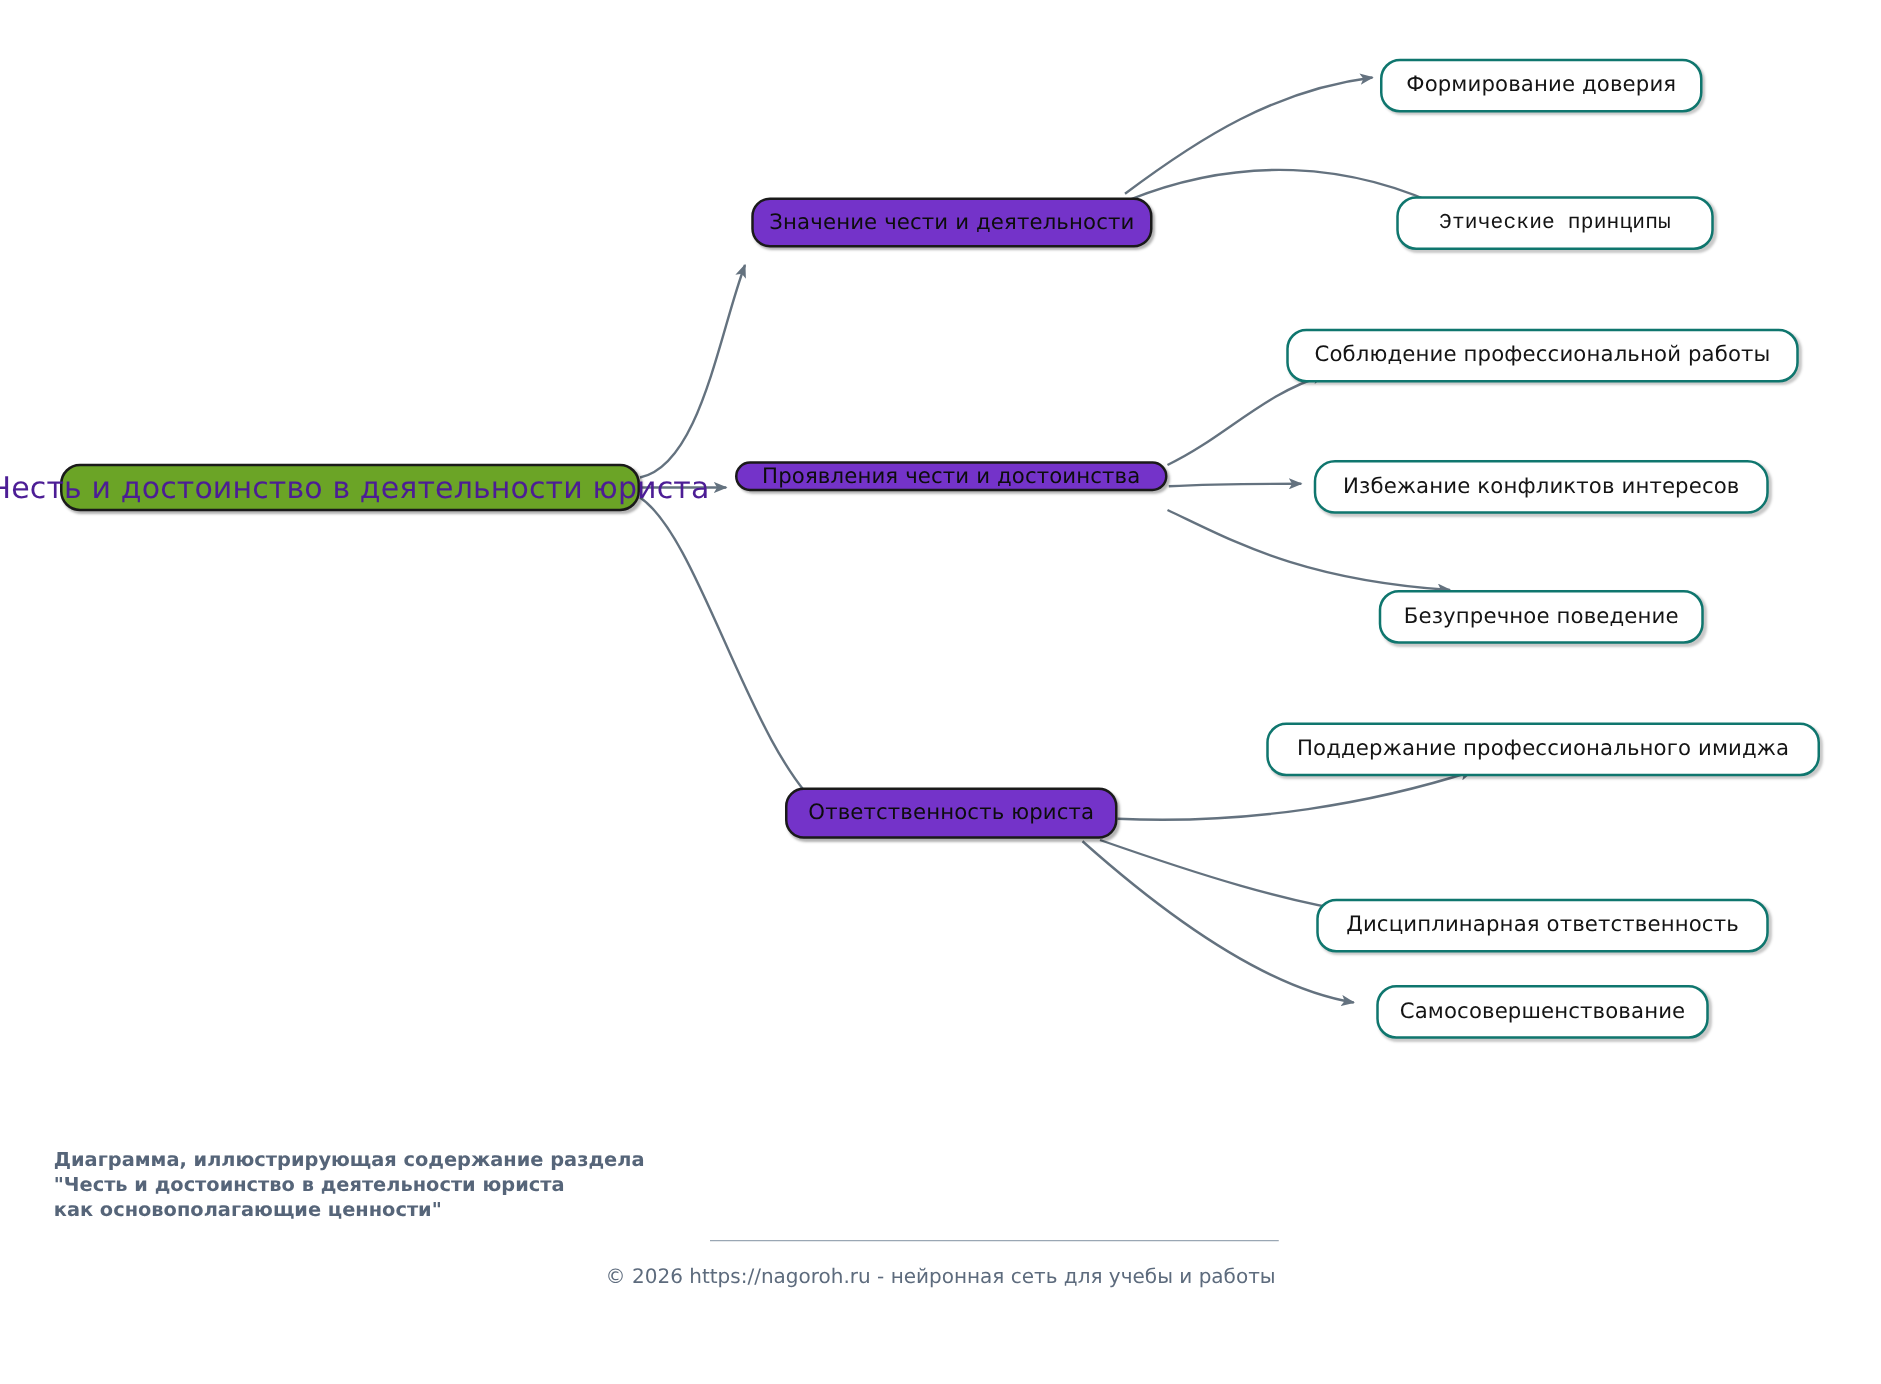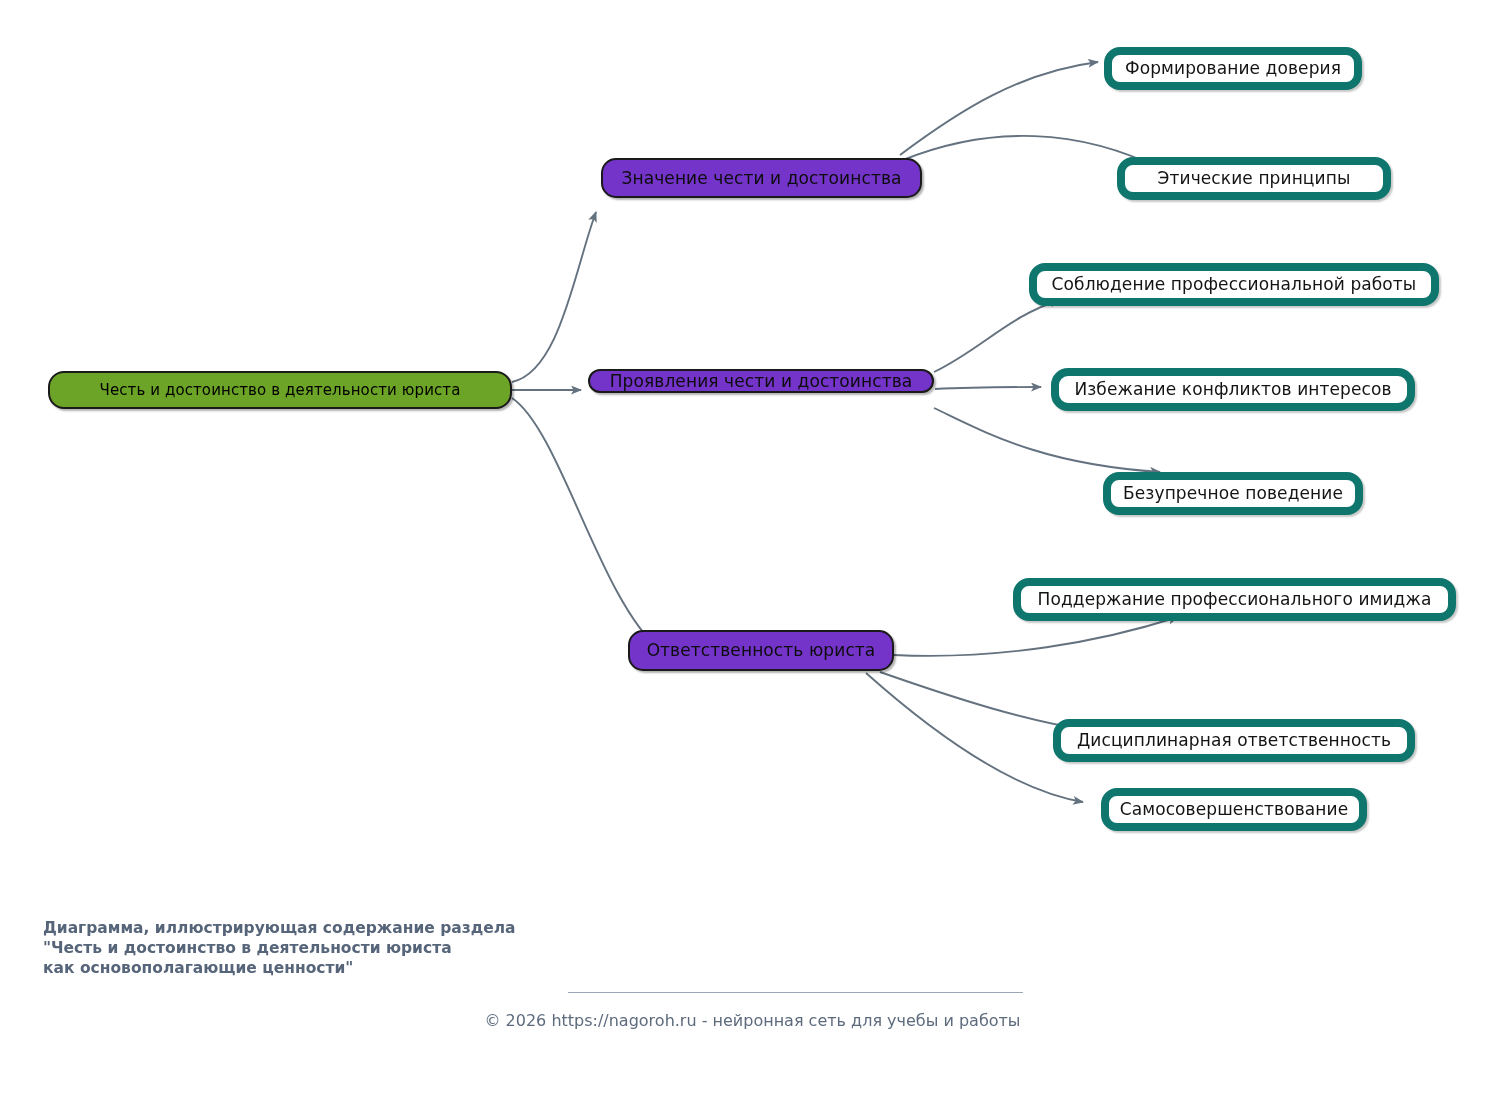--- a/index.html
+++ b/index.html
@@ -37,38 +37,38 @@
     letter-spacing: 0.1px;
   }
   .node-label {
     display: block;
     line-height: 1;
   }
   
   .node.root {
     background: #6ba426;
     border: 2px solid #1a1a1a;
-    color: #000000;
-    font-size: 15px;
+    color: #4c1d95;
+    font-size: 24px;
     border-radius: 16px;
     box-shadow: 2px 2px 2px rgba(0,0,0,0.30);
   }
   
   .node.branch {
     background: #7433c9;
     border: 2px solid #1a1a1a;
     color: #0d0d0d;
     font-size: 17px;
     border-radius: 15px;
     box-shadow: 2px 2px 2px rgba(0,0,0,0.30);
   }
   
   .node.leaf {
     background: #ffffff;
-    border: 8px solid #0f766e;
+    border: 2px solid #0f766e;
     color: #141414;
     font-size: 17px;
     border-radius: 16px;
     box-shadow: 2px 2px 2px rgba(0,0,0,0.22);
   }
   .caption-block {
     position: absolute;
     left: 0;
     width: 1505px;
     text-align: left;
@@ -123,26 +123,26 @@
         <path d="M 880 672 C 960 700 1030 722 1088 730" fill="none" stroke="#64727f" stroke-width="1.9" marker-end="url(#arrowhead)"></path>
         <path d="M 866 673 C 930 730 1010 790 1083 802" fill="none" stroke="#64727f" stroke-width="1.9" marker-end="url(#arrowhead)"></path>
       </g>
   </svg>
 
   <div id="nodes-layer">
       <div class="node root" style="left: 48px; top: 371px; width: 464px; height: 38px;">
         <span class="node-label">Честь и достоинство в деятельности юриста</span>
       </div>
       <div class="node branch" style="left: 601px; top: 158px; width: 321px; height: 40px;">
-        <span class="node-label">Значение чести и достоинства</span>
+        <span class="node-label">Значение чести и деятельности</span>
       </div>
       <div class="node leaf" style="left: 1104px; top: 47px; width: 258px; height: 43px;">
         <span class="node-label">Формирование доверия</span>
       </div>
-      <div class="node leaf" style="left: 1117px; top: 157px; width: 274px; height: 43px;">
+      <div class="node leaf" style="left: 1117px; top: 157px; width: 254px; height: 43px; font-family: Liberation Mono, monospace;">
         <span class="node-label">Этические принципы</span>
       </div>
       <div class="node branch" style="left: 588px; top: 369px; width: 346px; height: 24px;">
         <span class="node-label">Проявления чести и достоинства</span>
       </div>
       <div class="node leaf" style="left: 1029px; top: 263px; width: 410px; height: 43px;">
         <span class="node-label">Соблюдение профессиональной работы</span>
       </div>
       <div class="node leaf" style="left: 1051px; top: 368px; width: 364px; height: 43px; border-radius: 17px;">
         <span class="node-label">Избежание конфликтов интересов</span>

